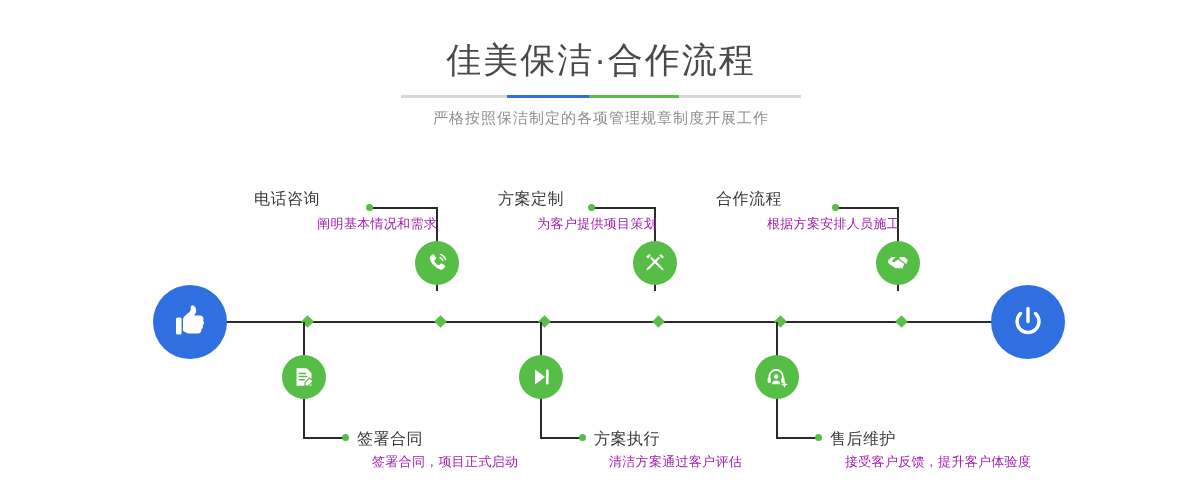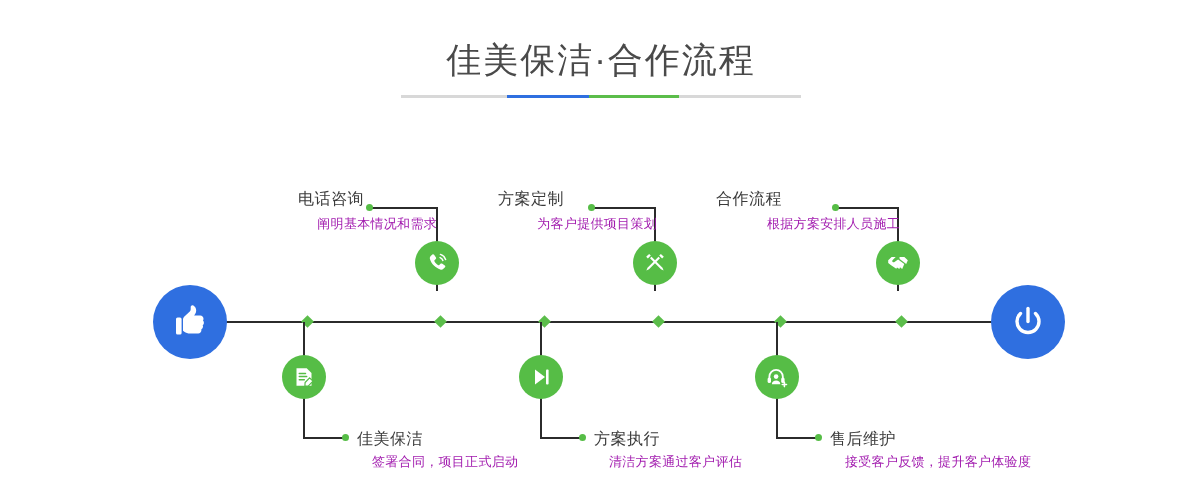--- a/index.html
+++ b/index.html
@@ -152,20 +152,21 @@
 </head>
 <body>
 
 <div id="stage">
 
   <div class="title">佳美保洁·合作流程</div>
   <div class="divider">
     <div class="seg-blue"></div>
     <div class="seg-green"></div>
   </div>
+  <div class="subtitle">严格按照保洁制定的各项管理规章制度开展工作</div>
 
   <div class="spine"></div>
 
   <div class="node-dot" style="left:303px;"></div>
   <div class="node-dot" style="left:436px;"></div>
   <div class="node-dot" style="left:540px;"></div>
   <div class="node-dot" style="left:654px;"></div>
   <div class="node-dot" style="left:776px;"></div>
   <div class="node-dot" style="left:897px;"></div>
 
@@ -192,36 +193,36 @@
   <div class="conn-dot" style="left:366px; top:204px;"></div>
   <div class="step-circle" style="left:415px; top:241px;">
     <span>
       <svg width="24" height="24" viewBox="0 0 24 24" fill="#ffffff" aria-hidden="true">
         <path d="M7.4 3.6c.5-.5 1.3-.4 1.7.2l1.9 2.8c.3.5.2 1.1-.2 1.5l-1.3 1.2c-.2.2-.3.6-.1.9.9 1.7 2.3 3.1 4 4 .3.2.7.1.9-.1l1.2-1.3c.4-.4 1-.5 1.5-.2l2.8 1.9c.6.4.7 1.2.2 1.7l-1.6 1.6c-.8.8-2 1.1-3.1.7-2.4-.8-4.6-2.1-6.4-3.9-1.8-1.8-3.1-4-3.9-6.4-.4-1.1-.1-2.3.7-3.1l1.7-1.5z"></path>
         <path d="M15.5 3.4a7.6 7.6 0 0 1 5.1 5" fill="none" stroke="#ffffff" stroke-width="1.5" stroke-linecap="round"></path>
         <path d="M15.1 6.6a4.6 4.6 0 0 1 2.8 2.8" fill="none" stroke="#ffffff" stroke-width="1.5" stroke-linecap="round"></path>
       </svg>
     </span>
   </div>
-  <div class="lbl-title" style="left:320px; top:188px; transform:translateX(-100%);margin-left:44px;">电话咨询</div>
+  <div class="lbl-title" style="left:320px; top:188px; transform:translateX(-100%);">电话咨询</div>
   <div class="lbl-desc" style="left:395px; top:214px; transform:translateX(-100%);">阐明基本情况和需求</div>
 
   <div class="conn v" style="left:303px; top:322px; height:115px;"></div>
   <div class="conn h" style="left:303px; top:437px; width:42px;"></div>
   <div class="conn-dot" style="left:342px; top:434px;"></div>
   <div class="step-circle" style="left:282px; top:355px;">
     <span>
       <svg width="24" height="24" viewBox="0 0 24 24" aria-hidden="true">
         <path d="M4.5 3.2h10.2l4.8 4.8v12.8H4.5z" fill="#ffffff"></path>
         <path d="M7.3 8.4h6.2M7.3 11.6h7.4M7.3 14.8h5" stroke="#56bd46" stroke-width="1.5" stroke-linecap="round"></path>
         <path d="M17.6 12.8l3.4 3.4-4.6 4.6-3.5.2.2-3.5z" fill="#ffffff" stroke="#56bd46" stroke-width="1.2" stroke-linejoin="round"></path>
       </svg>
     </span>
   </div>
-  <div class="lbl-title" style="left:357px; top:428px;">佳美保洁</div>
+  <div class="lbl-title" style="left:357px; top:428px;">签署合同</div>
   <div class="lbl-desc" style="left:330px; top:452px;text-align:right;">签署合同，项目正式启动</div>
 
   <div class="conn v" style="left:654px; top:207px; height:84px;"></div>
   <div class="conn h" style="left:592px; top:207px; width:63px;"></div>
   <div class="conn-dot" style="left:588px; top:204px;"></div>
   <div class="step-circle" style="left:633px; top:241px;">
     <span>
       <svg width="24" height="24" viewBox="0 0 24 24" aria-hidden="true">
         <path d="M3.4 19.4l2.6-1.1 11-11-1.5-1.5-11 11z" fill="#ffffff"></path>
         <path d="M16.2 4.6l1.7-1.7 2.9 2.9-1.7 1.7z" fill="#ffffff"></path>

